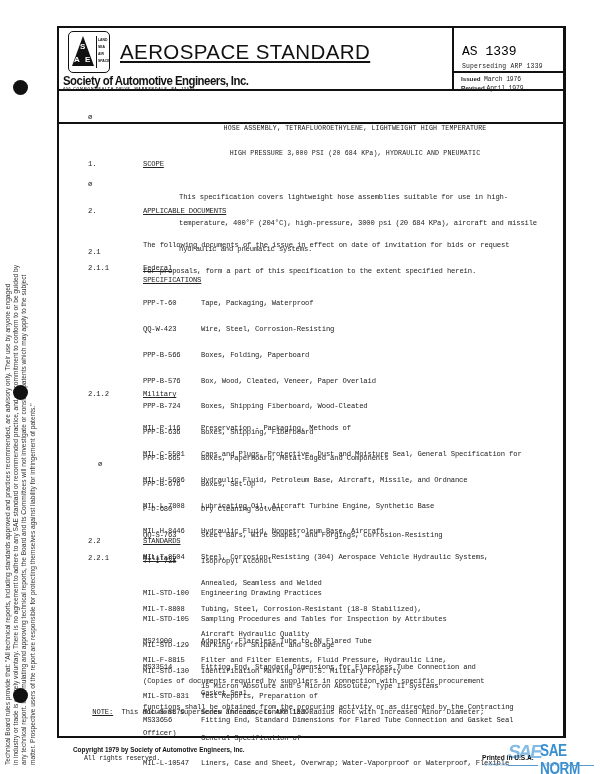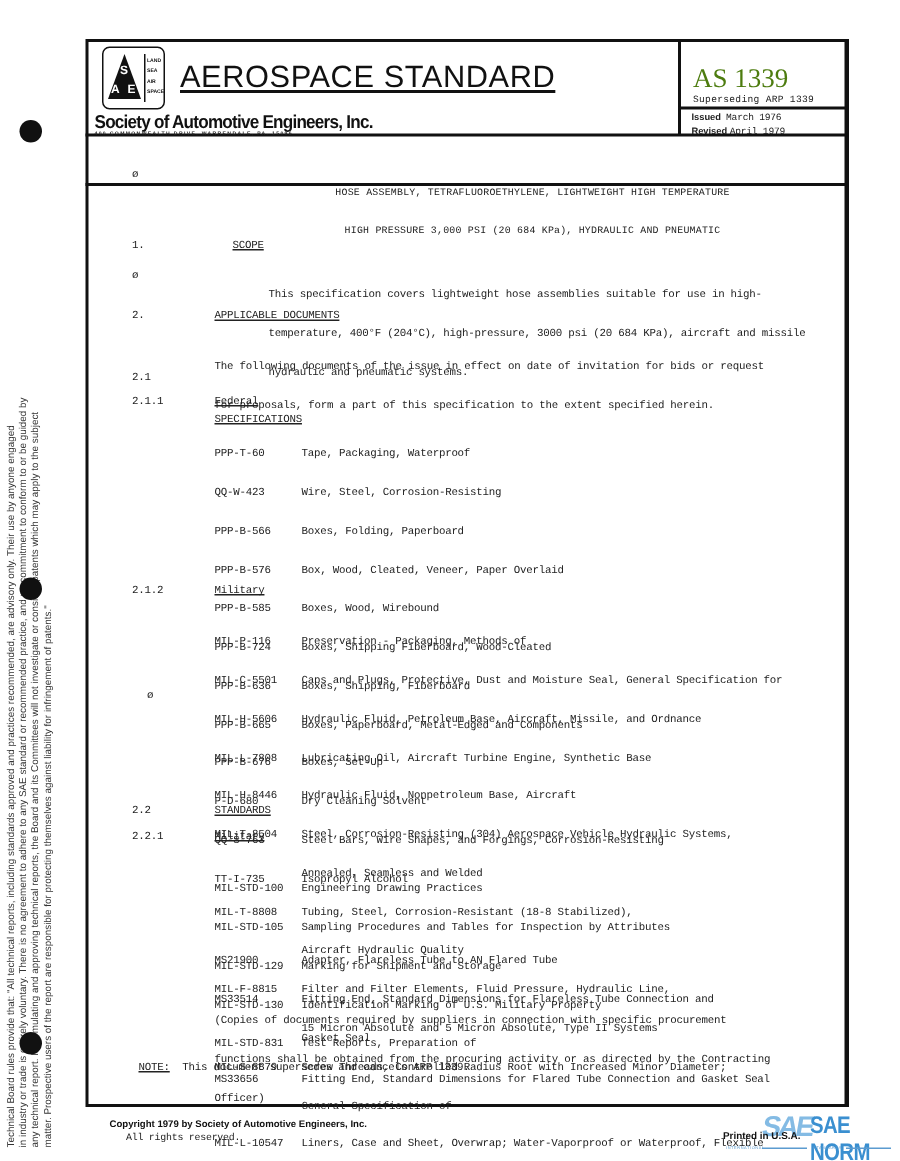--- a/index.html
+++ b/index.html
@@ -33,21 +33,21 @@
   .logo-tri { position: absolute; left: 3px; top: 4px; width: 0; height: 0;
     border-left: 11px solid transparent; border-right: 11px solid transparent; border-bottom: 30px solid #111; }
   .logo-letter { position: absolute; color: #fff; font-family: "Liberation Sans", sans-serif; font-weight: bold; font-size: 8px; line-height: 8px; }
   .logo-sep { position: absolute; left: 27px; top: 4px; width: 1px; height: 32px; background: #111; }
   .logo-words { position: absolute; left: 29px; top: 5px; font-family: "Liberation Sans", sans-serif; font-size: 3.4px; line-height: 7px; font-weight: bold; color: #111; }
 
   .title-big { font-family: "Liberation Sans", "DejaVu Sans", sans-serif; font-size: 20.5px; letter-spacing: 0.4px; color: #111; line-height: 22px; }
   .society { font-family: "Liberation Sans", "DejaVu Sans", sans-serif; font-weight: bold; font-size: 12.4px; letter-spacing: -0.55px; transform: scaleX(0.92); transform-origin: 0 0; color: #111; line-height: 14px; }
   .address { font-family: "Liberation Sans", "DejaVu Sans", sans-serif; font-size: 3.8px; font-weight: bold; letter-spacing: 0.9px; color: #222; line-height: 5px; }
 
-  .as-num { font-family: Liberation Serif, serif; font-size: 18px; color: #4d7c0f; line-height: 18px; }
+  .as-num { font-family: Liberation Mono, monospace; font-size: 13px; color: #000000; line-height: 18px; }
   .superseding { font-size: 6.4px; letter-spacing: 0.2px; color: #222; }
   .issued { font-family: "Liberation Sans", sans-serif; font-size: 6.2px; color: #222; line-height: 8px; }
   .issued b { font-weight: bold; }
 
   .doc-title { font-size: 6.6px; line-height: 8.2px; text-align: center; width: 440px; letter-spacing: 0.15px; color: #222; white-space: pre; }
 
   .u { text-decoration: underline; text-underline-offset: 1.3px; }
   .ref-code { display: inline-block; width: 58px; }
   .row { height: 8.6px; }
 
@@ -103,21 +103,21 @@
   <b>Revised</b>&nbsp;<span class="mono" style="font-size:6.4px;">April 1979</span>
 </div>
 
 <div class="abs mono" style="left:88px; top:113px;">ø</div>
 <div class="abs mono doc-title" style="left:135px; top:109px;">
   <div>HOSE ASSEMBLY, TETRAFLUOROETHYLENE, LIGHTWEIGHT HIGH TEMPERATURE</div>
   <div>HIGH PRESSURE 3,000 PSI (20 684 KPa), HYDRAULIC AND PNEUMATIC</div>
 </div>
 
 <div class="abs mono" style="left:88px; top:160px;">1.</div>
-<div class="abs mono u" style="left:143px; top:160px;margin-left:12px;">SCOPE</div>
+<div class="abs mono u" style="left:143px; top:160px;">SCOPE</div>
 <div class="abs mono" style="left:88px; top:180px;">ø</div>
 <div class="abs mono" style="left:143px; top:176px;margin-left:36px;">
   <div>This specification covers lightweight hose assemblies suitable for use in high-</div>
   <div>temperature, 400°F (204°C), high-pressure, 3000 psi (20 684 KPa), aircraft and missile</div>
   <div>hydraulic and pneumatic systems.</div>
 </div>
 
 <div class="abs mono" style="left:88px; top:207px;">2.</div>
 <div class="abs mono u" style="left:143px; top:207px;">APPLICABLE DOCUMENTS</div>
 <div class="abs mono" style="left:143px; top:224px;">
@@ -128,21 +128,20 @@
 <div class="abs mono" style="left:88px; top:248px;">2.1</div>
 <div class="abs mono u" style="left:143px; top:248px;margin-top:28px;">SPECIFICATIONS</div>
 
 <div class="abs mono" style="left:88px; top:264px;">2.1.1</div>
 <div class="abs mono u" style="left:143px; top:264px;">Federal</div>
 <div class="abs mono" style="left:143px; top:282px;">
   <div class="row"><span class="ref-code">PPP-T-60</span><span>Tape, Packaging, Waterproof</span></div>
   <div class="row"><span class="ref-code">QQ-W-423</span><span>Wire, Steel, Corrosion-Resisting</span></div>
   <div class="row"><span class="ref-code">PPP-B-566</span><span>Boxes, Folding, Paperboard</span></div>
   <div class="row"><span class="ref-code">PPP-B-576</span><span>Box, Wood, Cleated, Veneer, Paper Overlaid</span></div>
-  <div class="row"><span class="ref-code">PPP-B-585</span><span>Boxes, Wood, Wirebound</span></div>
   <div class="row"><span class="ref-code">PPP-B-724</span><span>Boxes, Shipping Fiberboard, Wood-Cleated</span></div>
   <div class="row"><span class="ref-code">PPP-B-636</span><span>Boxes, Shipping, Fiberboard</span></div>
   <div class="row"><span class="ref-code">PPP-B-665</span><span>Boxes, Paperboard, Metal-Edged and Components</span></div>
   <div class="row"><span class="ref-code">PPP-B-676</span><span>Boxes, Set-Up</span></div>
   <div class="row"><span class="ref-code">P-D-680</span><span>Dry Cleaning Solvent</span></div>
   <div class="row"><span class="ref-code">QQ-S-763</span><span>Steel Bars, Wire Shapes, and Forgings, Corrosion-Resisting</span></div>
   <div class="row"><span class="ref-code">TT-I-735</span><span>Isopropyl Alcohol</span></div>
 </div>
 
 <div class="abs mono" style="left:88px; top:390px;">2.1.2</div>

